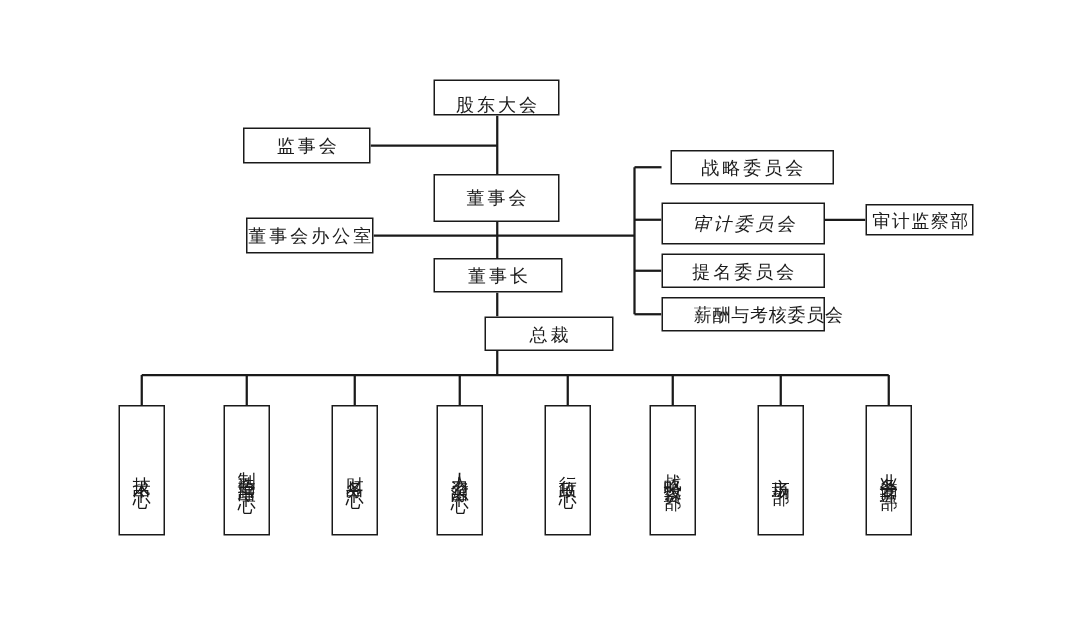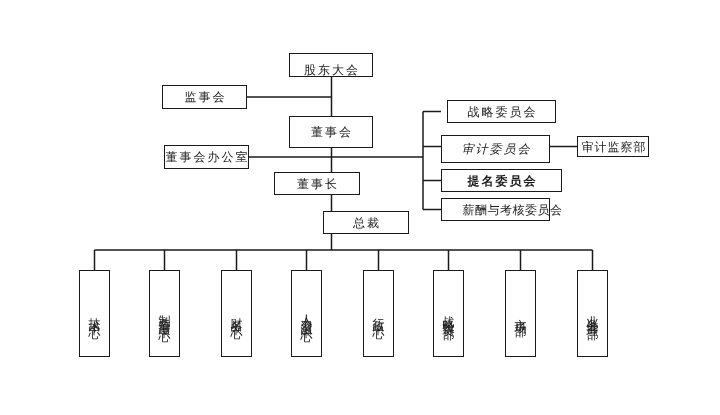--- a/index.html
+++ b/index.html
@@ -37,26 +37,26 @@
     white-space: nowrap;
   }
   .node .hlabel {
     text-indent: 2px; 
   }
   
   .n-shareholders   { left: 289px; top:  53px; width: 84px;  height: 24px; align-items: flex-end; }
   .n-supervisory    { left: 162px; top:  85px; width: 85px;  height: 24px; }
   .n-board          { left: 289px; top: 116px; width: 84px;  height: 32px; }
   .n-board-office   { left: 164px; top: 145px; width: 85px;  height: 24px; }
-  .n-chairman       { left: 274px; top: 172px; width: 86px;  height: 23px; }
+  .n-chairman       { left: 289px; top: 172px; width: 86px;  height: 23px; }
   .n-president      { left: 289px; top: 211px; width: 86px;  height: 23px; margin-left: 34px; }
   .n-strategy       { left: 421px; top: 100px; width: 109px; height: 23px; margin-left: 26px; }
   .n-audit          { left: 441px; top: 135px; width: 109px; height: 28px; font-style: italic; }
   .n-audit-sup      { left: 577px; top: 136px; width: 72px;  height: 21px; letter-spacing: 1px; }
-  .n-nomination     { left: 441px; top: 169px; width: 121px; height: 23px; font-weight: bold; }
+  .n-nomination     { left: 441px; top: 169px; width: 109px; height: 23px; }
   .n-remuneration   { left: 441px; top: 198px; width: 109px; height: 23px; letter-spacing: 0.5px; padding-left: 32px; }
   
   .vnode {
     position: absolute;
     box-sizing: border-box;
     border: 1.5px solid #1a1a1a;
     background: #ffffff;
     top: 270px;
     width: 31px;
     height: 87px;

